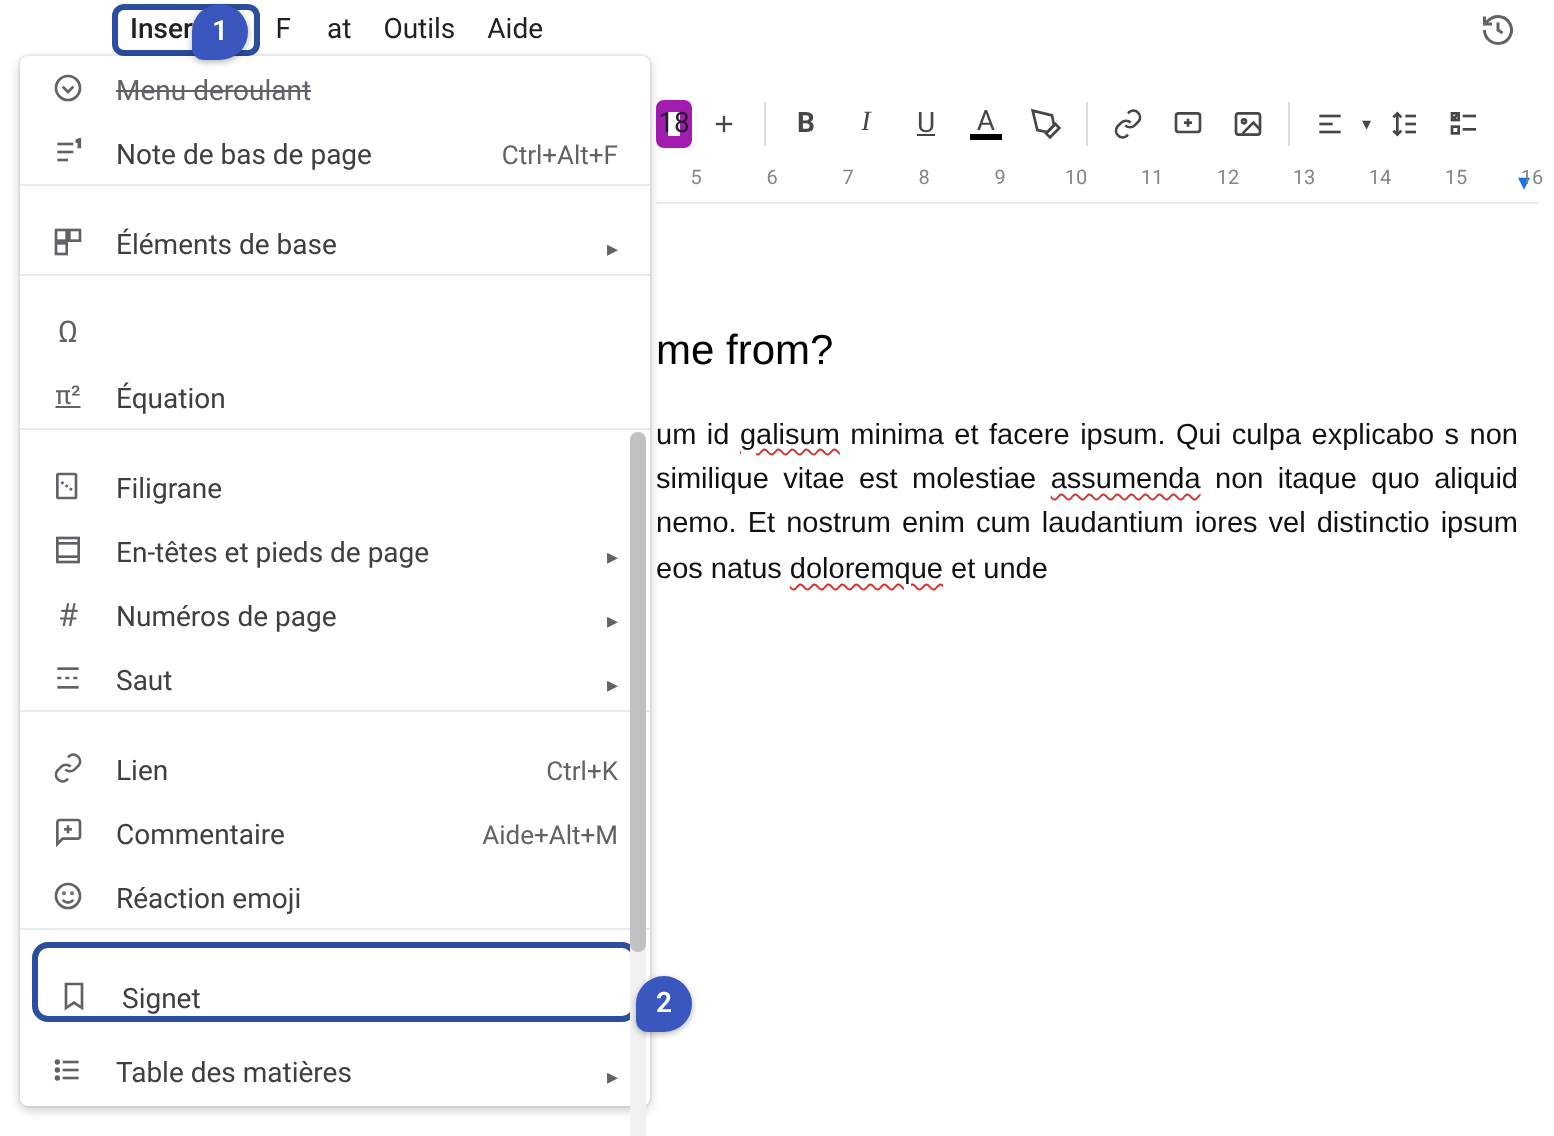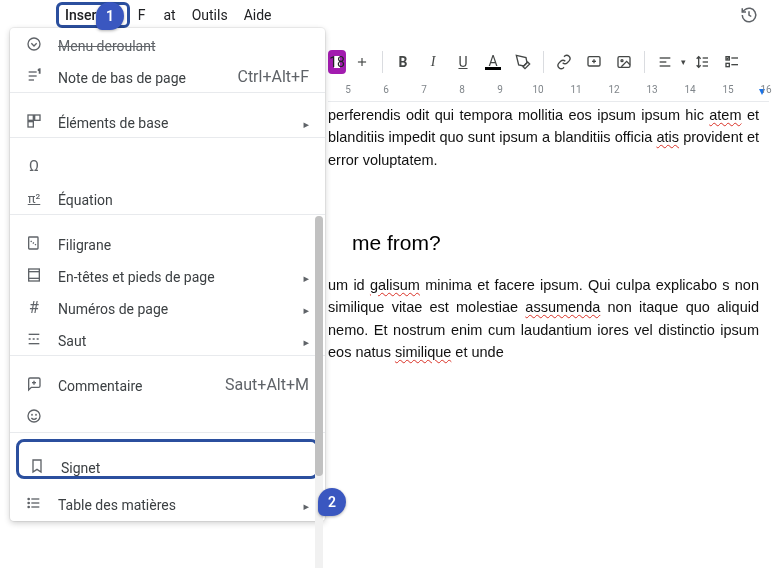--- a/index.html
+++ b/index.html
@@ -10,41 +10,41 @@
   .menubar-item.hl { border: 3px solid #2b4f9e; border-radius: 6px; padding: 2px 6px; font-weight: 500; margin-left: 48px; }
 
   .badge { position: absolute; width: 28px; height: 28px; background: #3a57c0; border-radius: 50% 50% 50% 6px; display: flex; align-items: center; justify-content: center; color: #fff; font-weight: 600; font-size: 14px; box-shadow: 0 1px 3px rgba(0,0,0,.3); z-index: 50; }
   .badge.one { top: 2px; left: 96px; }
   .badge.two { top: 488px; left: 318px; }
 
   .dropdown { position: absolute; top: 28px; left: 10px; width: 315px; background: #fff; border-radius: 4px; box-shadow: 0 2px 6px rgba(0,0,0,.2), 0 0 0 1px rgba(0,0,0,.05); padding: 4px 0 8px 0; z-index: 40; }
   .menu-row { display: flex; align-items: flex-end; height: 32px; padding: 0 16px 0 14px; color: #3c4043; cursor: pointer; }
   .menu-row .ic { width: 20px; height: 20px; display: flex; align-items: center; justify-content: center; margin-right: 14px; color: #5f6368; flex-shrink: 0; }
   .menu-row .lbl { flex: 1; font-size: 14px; }
-  .menu-row .short { color: #5f6368; font-size: 16px; }
+  .menu-row .short { color: #5f6368; font-size: 13px; }
   .menu-row .chev { color: #5f6368; font-size: 11px; margin-left: 8px; }
   .menu-sep { height: 1px; background: #e8eaed; margin: 6px 0; }
   .menu-row.truncated { height: 22px; border-top: 0; }
   .menu-row.hl2 { border: 3px solid #2b4f9e; border-radius: 8px; margin: 2px 6px; padding: 12px 10px 0 8px; height: 40px; }
 
   .dd-scroll { position: absolute; right: 2px; top: 188px; width: 8px; height: 358px; background: #f1f1f1; border-radius: 4px; }
   .dd-scroll .thumb { position: absolute; top: 0; left: 0; width: 8px; height: 260px; background: #c1c1c1; border-radius: 4px; }
 
   .toolbar { position: absolute; top: 44px; left: 328px; right: 8px; height: 36px; display: flex; align-items: center; gap: 2px; }
   .tb-sep { width: 1px; height: 22px; background: #dadce0; margin: 0 4px; }
   .tb-btn { width: 28px; height: 28px; display: flex; align-items: center; justify-content: center; color: #444746; border-radius: 4px; cursor: pointer; }
   .fs-box { width: 18px; height: 24px; border: 6px solid #a21caf; border-radius: 4px; display: flex; align-items: center; justify-content: center; font-size: 14px; }
 
   .ruler { position: absolute; top: 84px; left: 328px; right: 8px; height: 18px; font-size: 10px; color: #80868b; display: flex; align-items: flex-start; border-bottom: 1px solid #e8eaed; }
   .ruler .tick { position: absolute; top: 0; width: 40px; text-align: center; }
   .ruler .endtab { position: absolute; right: 4px; top: 0; color: #1a73e8; font-size: 12px; }
 
   .doc { position: absolute; top: 104px; left: 328px; right: 18px; font-family: Arial, sans-serif; font-size: 14.5px; line-height: 1.55; color: #111; }
   .doc .para1 { text-align: justify; }
-  .doc h2 { font-size: 21px; font-weight: 400; margin-top: 56px; margin-bottom: 14px; color: #000; margin-left: 24px; }
+  .doc h2 { font-size: 21px; font-weight: 400; margin-top: 56px; margin-bottom: 14px; color: #000; }
   .doc .para2 { text-align: justify; }
   .underline-red { text-decoration: underline wavy #d93025; text-decoration-thickness: 1px; text-underline-offset: 2px; }
 
   svg { display: block; }
 </style>
 </head>
 <body>
 
 <div class="menubar">
   <div class="menubar-item hl">Insertion</div>
@@ -152,42 +152,53 @@
           <line x1="4" y1="19" x2="20" y2="19"></line>
           <line x1="4" y1="12" x2="20" y2="12" stroke-dasharray="3 3"></line>
         </svg>
       </span>
     <span class="lbl">Saut</span>
     <span class="chev">▸</span>
   </div>
 
   <div class="menu-sep"></div>
 
+  <div class="menu-row">
+    <span class="ic">
+        <svg width="16" height="16" viewBox="0 0 24 24" fill="none" stroke="#5f6368" stroke-width="2">
+          <path d="M10 13a5 5 0 0 0 7 0l3-3a5 5 0 0 0-7-7l-1 1"></path>
+          <path d="M14 11a5 5 0 0 0-7 0l-3 3a5 5 0 0 0 7 7l1-1"></path>
+        </svg>
+      </span>
+    <span class="lbl">Lien</span>
+    <span class="short">Ctrl+K</span>
+  </div>
 
   <div class="menu-row">
     <span class="ic">
         <svg width="16" height="16" viewBox="0 0 24 24" fill="none" stroke="#5f6368" stroke-width="2">
           <path d="M21 15a2 2 0 0 1-2 2H8l-4 4V5a2 2 0 0 1 2-2h13a2 2 0 0 1 2 2z"></path>
           <line x1="12" y1="7" x2="12" y2="13"></line>
           <line x1="9" y1="10" x2="15" y2="10"></line>
         </svg>
       </span>
     <span class="lbl">Commentaire</span>
-    <span class="short">Saut+Alt+M</span>
+    <span class="short">Aide+Alt+M</span>
   </div>
 
   <div class="menu-row">
     <span class="ic">
         <svg width="16" height="16" viewBox="0 0 24 24" fill="none" stroke="#5f6368" stroke-width="2">
           <circle cx="12" cy="12" r="9"></circle>
           <circle cx="9" cy="10" r="0.5" fill="#5f6368"></circle>
           <circle cx="15" cy="10" r="0.5" fill="#5f6368"></circle>
           <path d="M8 15c1.3 1.3 2.7 2 4 2s2.7-.7 4-2"></path>
         </svg>
       </span>
+    <span class="lbl">Réaction emoji</span>
   </div>
 
   <div class="menu-sep"></div>
 
   <div class="menu-row hl2">
     <span class="ic">
         <svg width="16" height="16" viewBox="0 0 24 24" fill="none" stroke="#5f6368" stroke-width="2">
           <path d="M6 3h12v18l-6-4-6 4z"></path>
         </svg>
       </span>
@@ -299,20 +310,17 @@
     <span class="tick" style="left: 190px;">10</span>
     <span class="tick" style="left: 228px;">11</span>
     <span class="tick" style="left: 266px;">12</span>
     <span class="tick" style="left: 304px;">13</span>
     <span class="tick" style="left: 342px;">14</span>
     <span class="tick" style="left: 380px;">15</span>
     <span class="tick" style="left: 418px;">16</span>
   </div>
 
 <div class="doc">
-  <p class="para1">
-    <span>perferendis odit qui tempora mollitia eos ipsum ipsum hic </span><span class="underline-red">atem</span><span> et blanditiis impedit quo sunt ipsum a blanditiis officia </span><span class="underline-red">atis</span><span> provident et error voluptatem.</span>
-  </p>
   <h2>me from?</h2>
   <p class="para2">
-    <span>um id </span><span class="underline-red">galisum</span><span> minima et facere ipsum. Qui culpa explicabo s non similique vitae est molestiae </span><span class="underline-red">assumenda</span><span> non itaque quo aliquid nemo. Et nostrum enim cum laudantium iores vel distinctio ipsum eos natus </span><span class="underline-red">similique</span><span> et unde</span>
+    <span>um id </span><span class="underline-red">galisum</span><span> minima et facere ipsum. Qui culpa explicabo s non similique vitae est molestiae </span><span class="underline-red">assumenda</span><span> non itaque quo aliquid nemo. Et nostrum enim cum laudantium iores vel distinctio ipsum eos natus </span><span class="underline-red">doloremque</span><span> et unde</span>
   </p>
 </div>
 
 </body></html>

